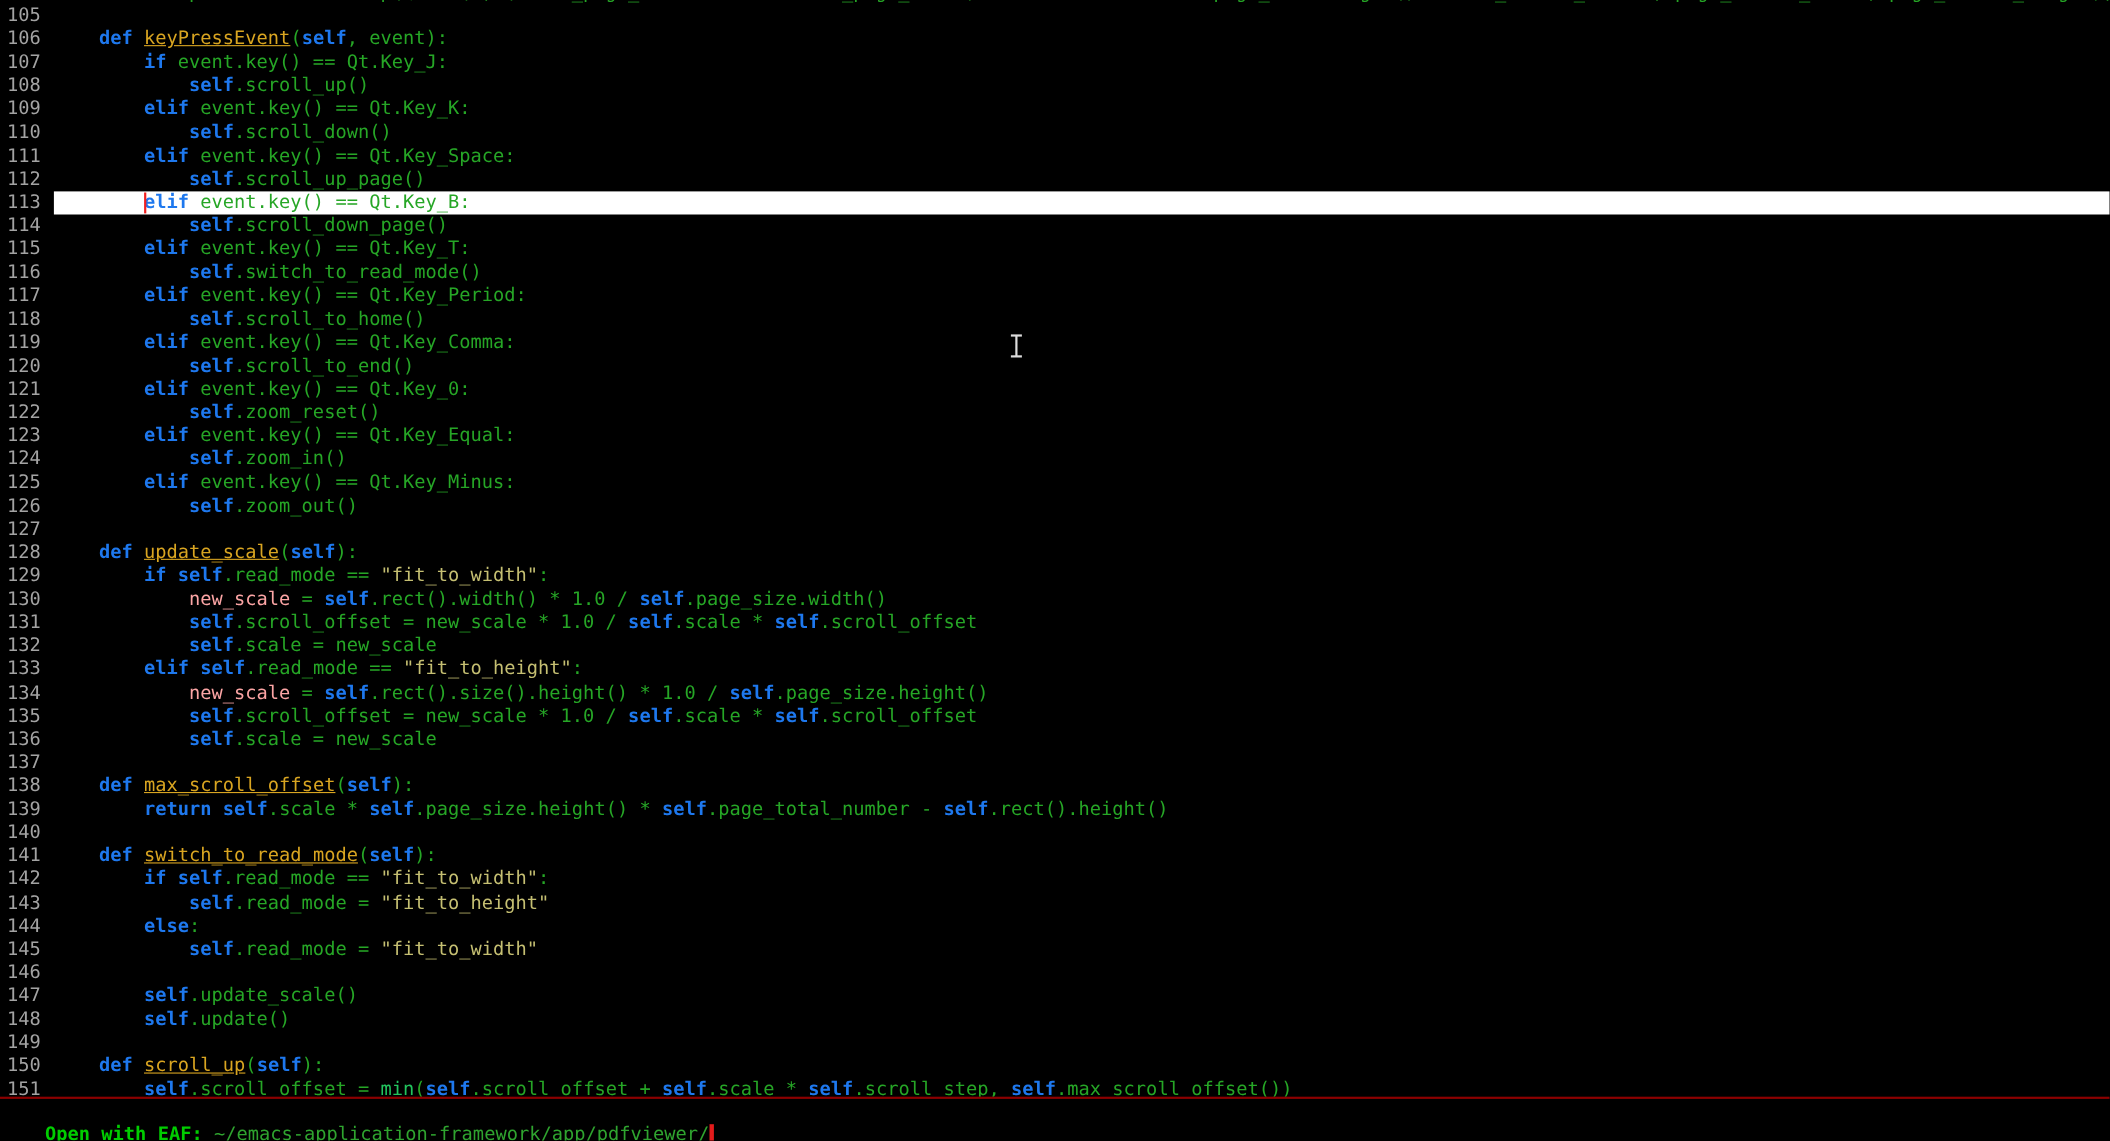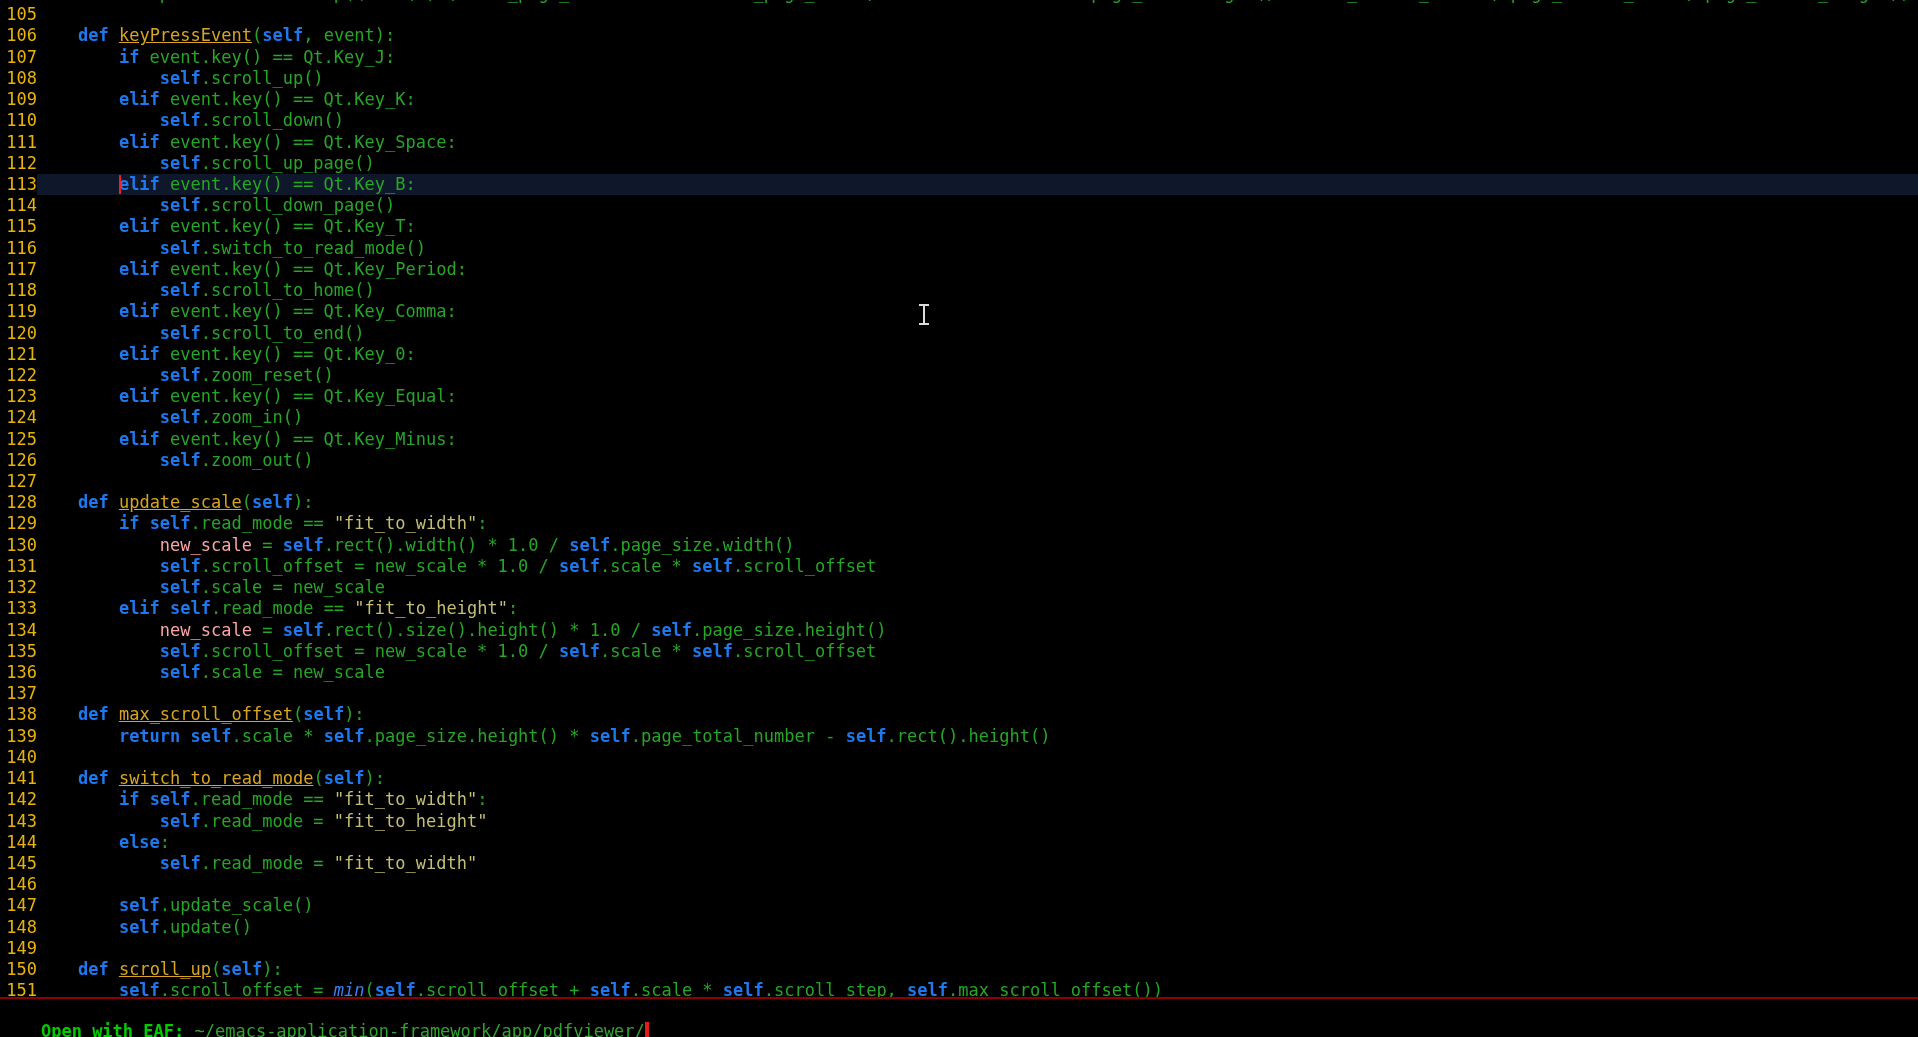--- a/index.html
+++ b/index.html
@@ -4,29 +4,29 @@
 <style>
   html,body{margin:0;padding:0;background:#000;}
   #screen{
     position:relative;width:1918px;height:1037px;background:#000000;
     overflow:hidden;font-family:"DejaVu Sans Mono",monospace;
   }
   
   #code-area{position:absolute;top:0;left:0;width:1918px;height:997px;overflow:hidden;}
   #code{position:absolute;top:-17px;left:0;width:1918px;font-size:17px;line-height:21.23px;white-space:pre;}
   .line{display:flex;height:21.23px;}
-  .gutter{flex:none;width:37px;text-align:right;color:#eab308;}
+  .gutter{flex:none;width:37px;margin-right:12px;text-align:right;color:#a3a3a3;}
   .code-text{flex:1;}
-  .line.hl .code-text{background:#0f172a;}
+  .line.hl .code-text{background:#ffffff;}
   .tk-d{color:#26a626;}
   .tk-k{color:#1e78ee;font-weight:bold;}
   .tk-f{color:#d9a521;text-decoration:underline;}
   .tk-s{color:#c5bf72;}
   .tk-v{color:#fca5a5;}
-  .tk-b{color:#3b82f6;font-style:italic;}
+  .tk-b{color:#22c55e;}
   .cursor-bar{display:inline-block;width:2px;margin-right:-2px;height:19px;background:#f02020;vertical-align:top;position:relative;top:1px;}
   
   #mode-line{position:absolute;top:997px;left:0;width:1918px;height:2px;background:#8b0000;}
   
   #minibuffer{position:absolute;top:1001px;left:0;width:1918px;height:21px;font-size:17px;line-height:20px;white-space:pre;}
   #mb-prompt{color:#00cd00;font-weight:bold;}
   #mb-value{color:#2fa42f;}
   #mb-cursor{display:inline-block;width:4px;height:19px;background:#e31b1b;vertical-align:top;position:relative;top:1px;}
   
   #tray{position:absolute;top:1018px;right:-6px;height:19px;color:#28a428;

